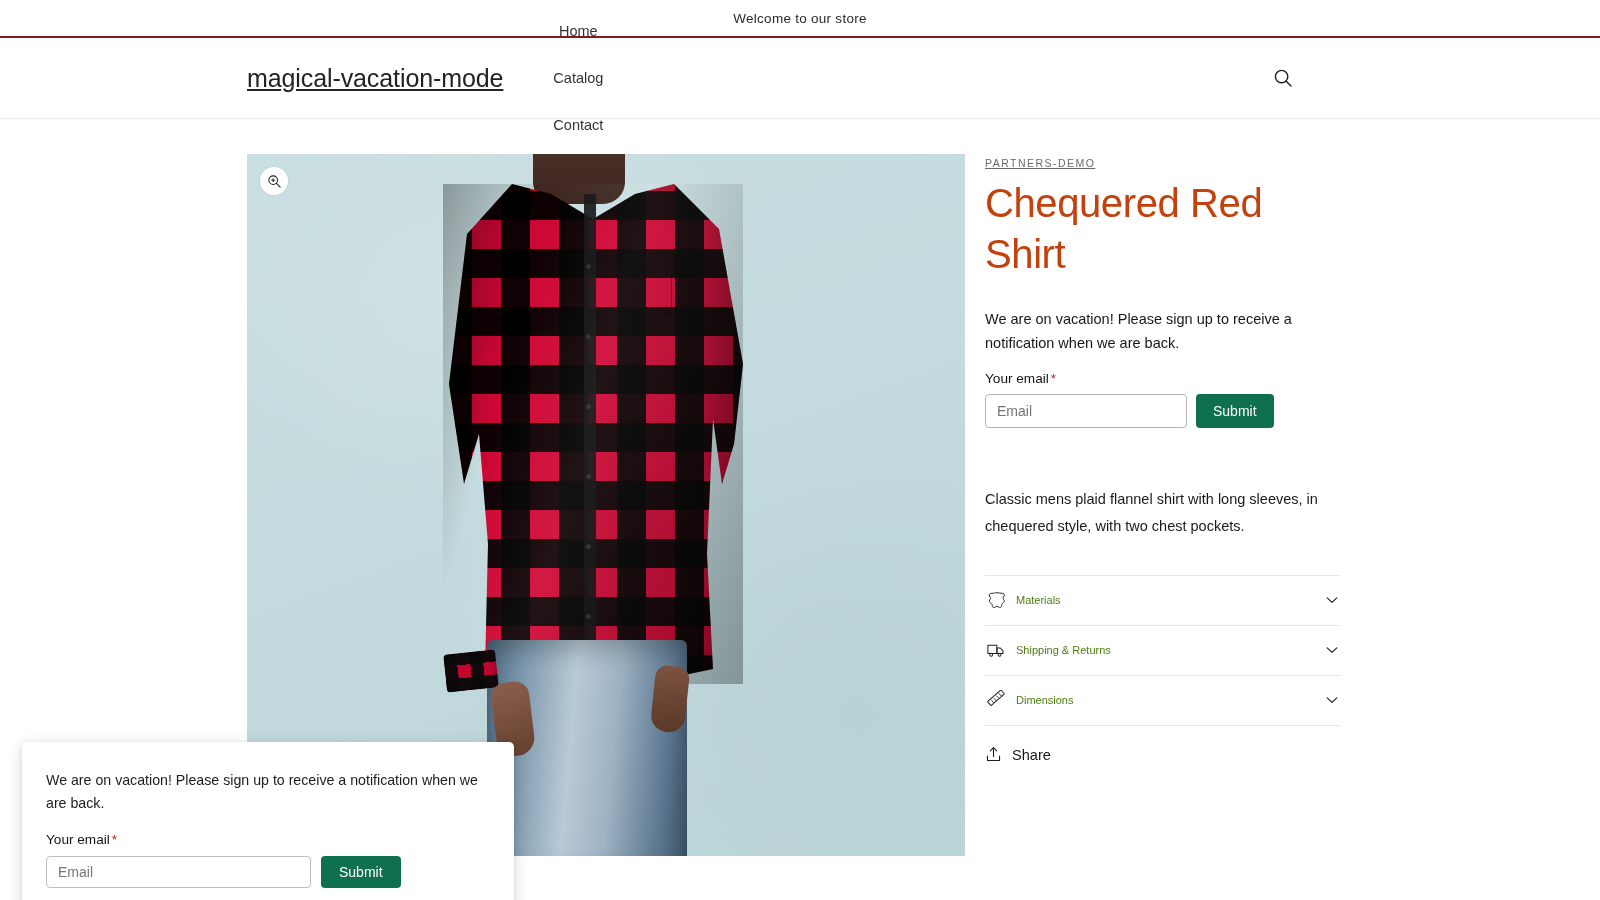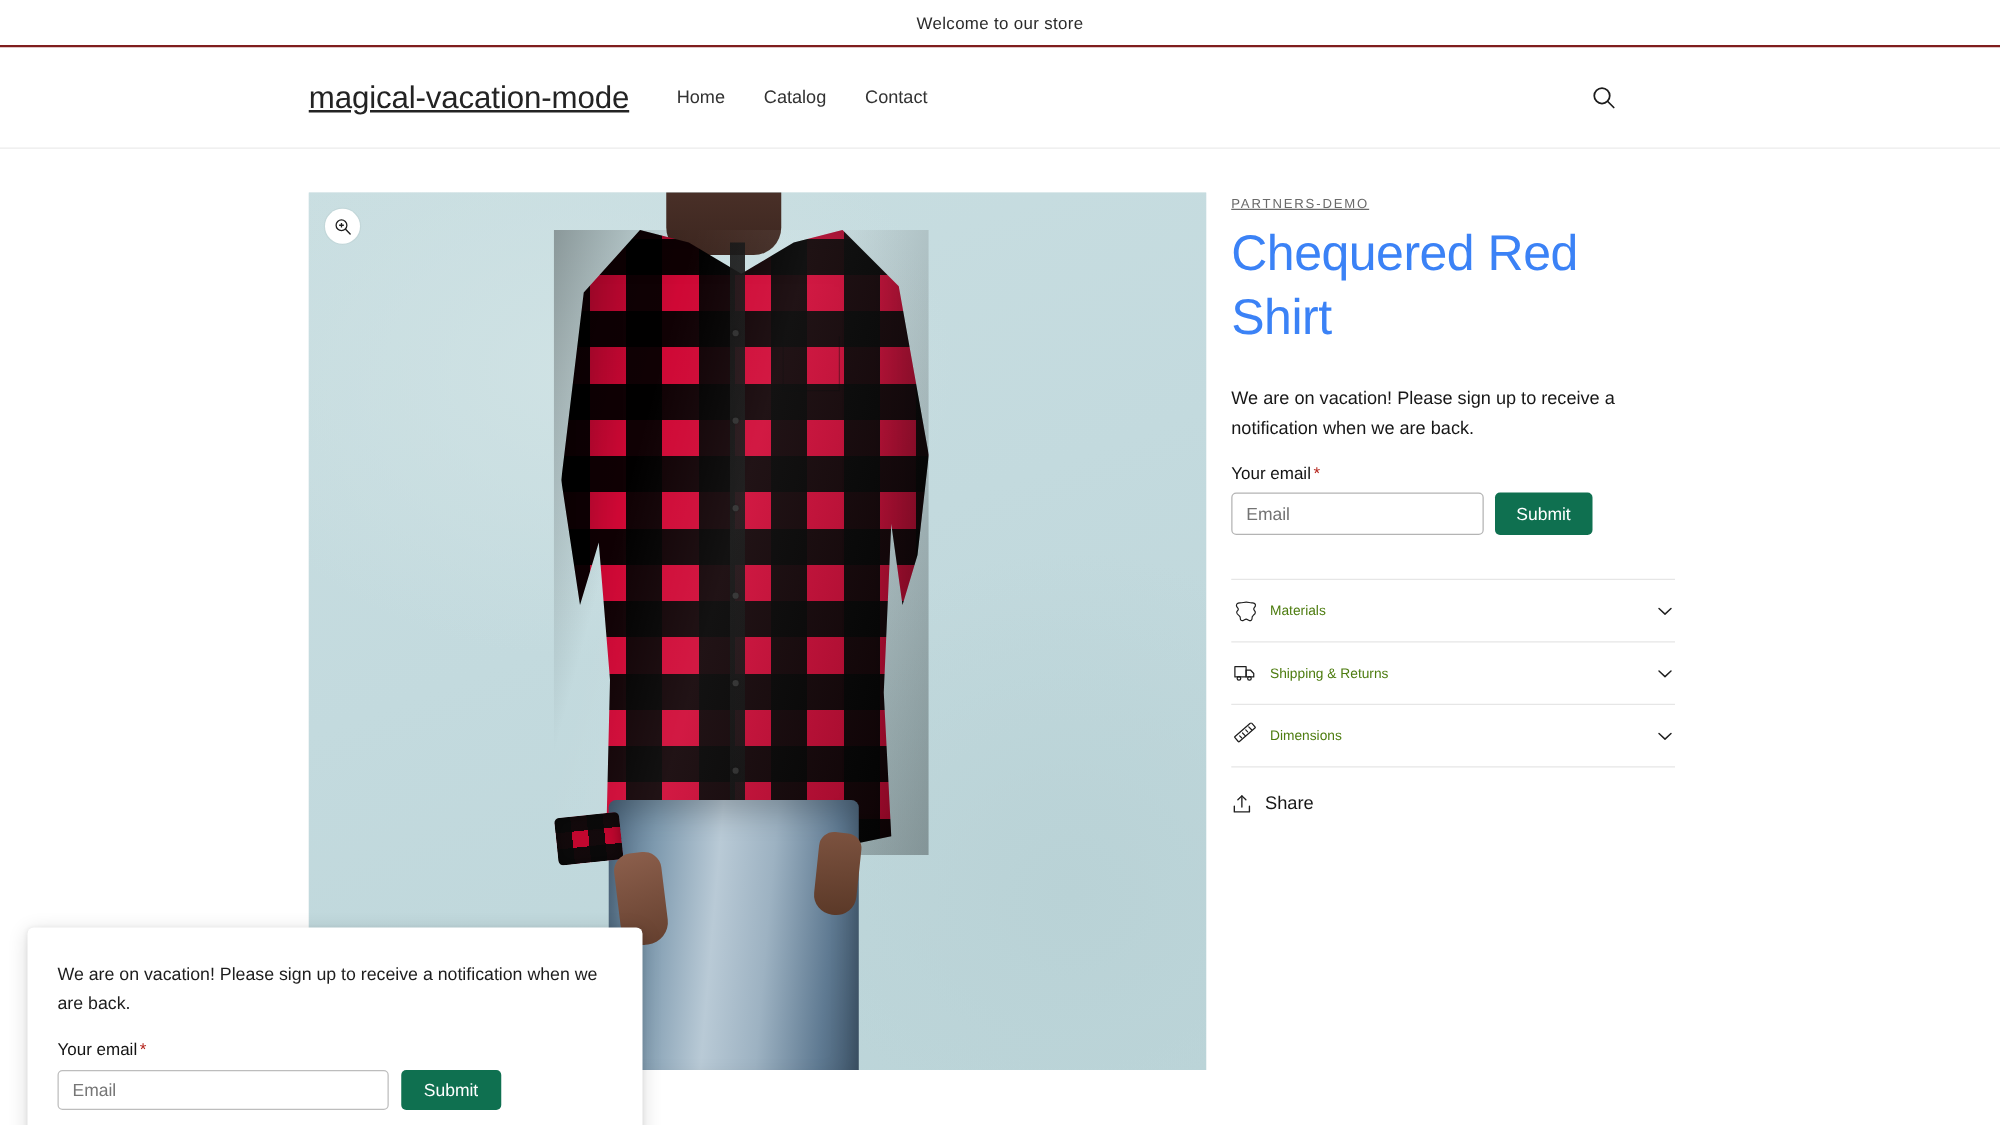--- a/index.html
+++ b/index.html
@@ -36,22 +36,23 @@
   }
   .brand {
     font-size: 25px;
     font-weight: 400;
     letter-spacing: -0.1px;
     color: #232323;
     white-space: nowrap;
   }
   .nav {
     display: flex; align-items: center;
-    margin-left: 38px;
+    margin-left: 50px;
     gap: 31px;
+    flex-direction: column;
   }
   .nav-link {
     font-size: 14.5px;
     color: #323232;
     text-decoration: none;
     white-space: nowrap;
   }
   .header-spacer { flex: 1 1 auto; }
   .search-btn {
     width: 34px; height: 34px;
@@ -210,21 +211,21 @@
     text-transform: uppercase;
     margin: 3px 0 9px;
     text-decoration: underline;
   }
   .product-title {
     font-size: 40px;
     line-height: 1.28;
     font-weight: 400;
     letter-spacing: -0.4px;
     margin: 0 0 28px;
-    color: #3b82f6;
+    color: #c2410c;
   }
   .vacation-note {
     font-size: 14.5px;
     line-height: 1.62;
     color: #171717;
     margin: 0 0 16px;
     max-width: 330px;
   }
   .field-label {
     font-size: 13.6px;
@@ -410,20 +411,21 @@
 
     <label class="field-label">
       <span>Your email</span><span class="req">*</span>
     </label>
 
     <div class="form-row">
       <input class="email-input" type="email" placeholder="Email" style="">
       <button class="submit-btn">Submit</button>
     </div>
 
+    <p class="description">Classic mens plaid flannel shirt with long sleeves, in chequered style, with two chest pockets.</p>
 
     <div class="accordion">
 
       <div class="acc-row">
         <span class="acc-icon">
           <svg width="20" height="20" viewBox="0 0 22 22" fill="none">
             <path d="M6.5 3.6C4.2 3.6 3 5.1 3.6 6.6c.5 1.2 1.5 1.4 1.5 2.6 0 1.1-1.3 1.5-1.4 2.8-.1 1.4 1.2 2.2 2.2 2.9.9.6 1.1 1.6 1 2.6-.1 1.3 1.1 2 2.3 1.7 1.3-.3 1.7-1.3 2.8-1.3 1.1 0 1.6 1.1 2.9 1.3 1.2.2 2.4-.5 2.3-1.9-.1-1.1.2-2 1-2.6 1-.8 2.1-1.6 1.9-3-.2-1.2-1.4-1.6-1.4-2.7 0-1.1 1-1.4 1.4-2.6.5-1.5-.7-2.9-2.9-2.8-1.9.1-3-.6-5.1-.6-2 0-3.1.6-5.6.6z" stroke="#1f1f1f" stroke-width="1.05" stroke-linejoin="round"></path>
           </svg>
         </span>
         <span class="acc-label">Materials</span>

